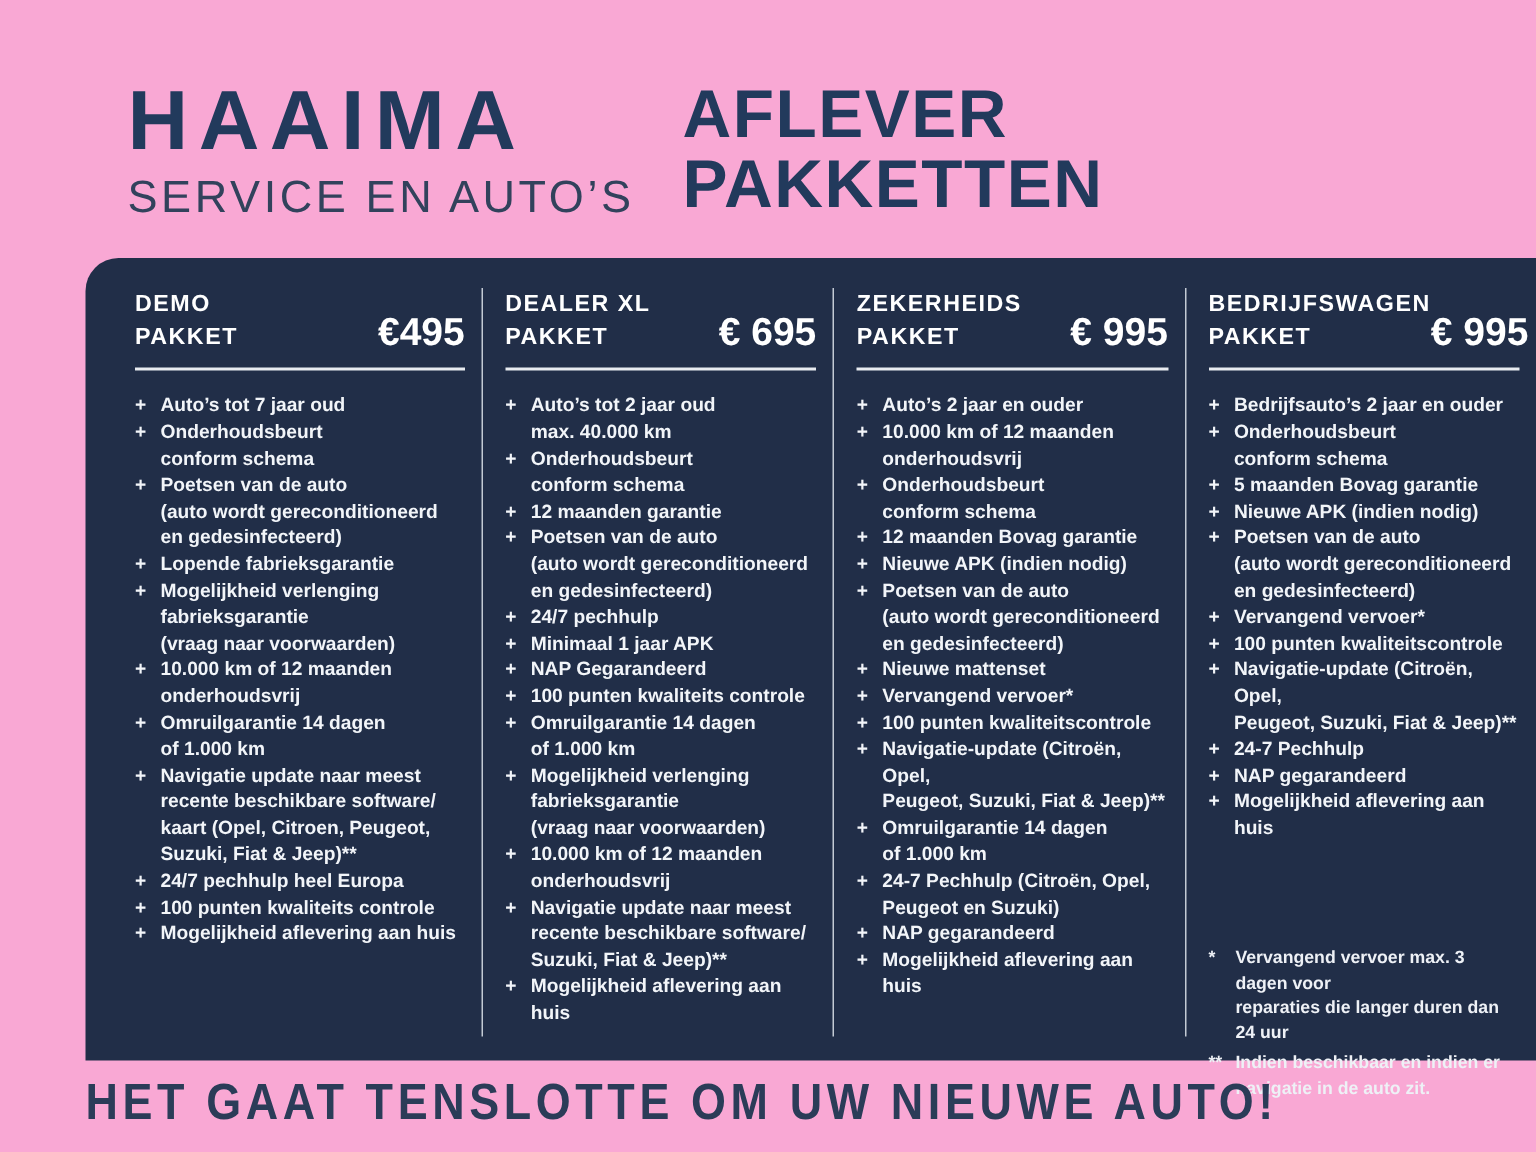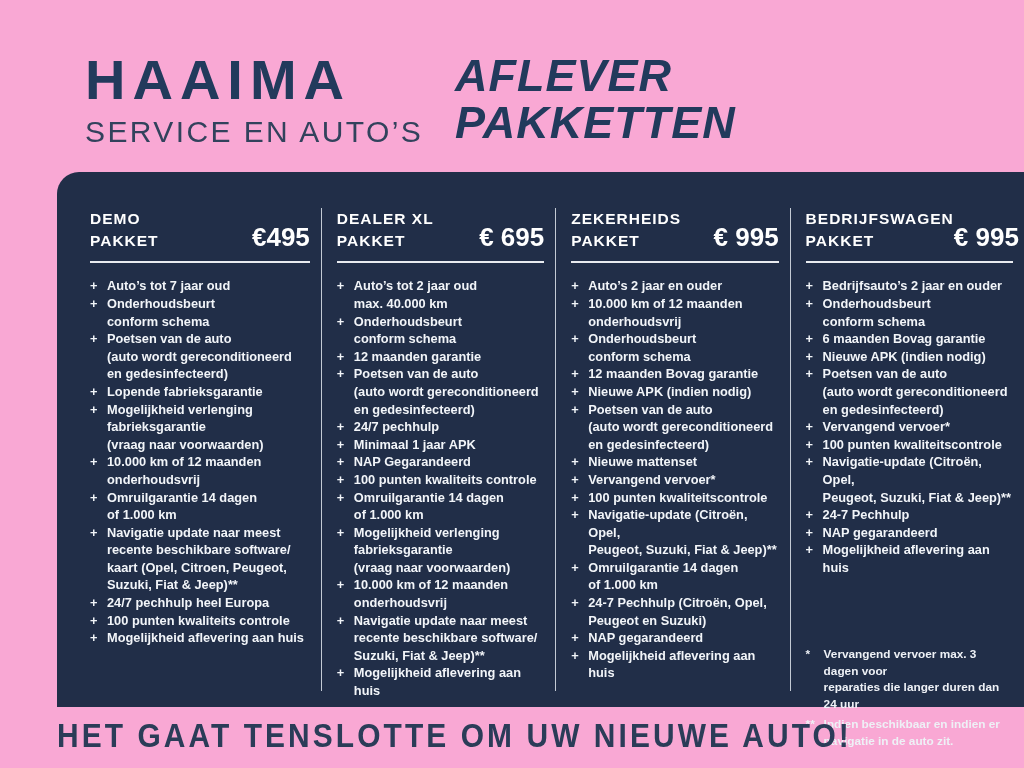--- a/index.html
+++ b/index.html
@@ -14,32 +14,30 @@
     color:var(--brand-navy);
   }
   .brand-tagline{
     font-size:30px;font-weight:normal;letter-spacing:2.4px;color:#32425c;
     margin-top:7px;
   }
   .page-title{
     position:absolute;left:455px;top:52px;margin:0;display:flex;flex-direction:column;
     font-size:45px;font-weight:bold;line-height:1.05;letter-spacing:1px;
     color:var(--brand-navy);
-    font-style:italic;
   }
   
   .panel{
     position:absolute;left:57px;top:172px;right:0;height:535px;
     background:var(--panel-navy);border-top-left-radius:22px;
     display:flex;box-sizing:border-box;padding:20px 0 16px 0;
   }
   .col{
     flex:1;box-sizing:border-box;padding:0 11px 0 15px;min-width:0;
     color:var(--text-light);
-    margin-top:16px;
   }
   .col:first-child{padding-left:33px;flex:1.06;}
   .col + .col{border-left:1.5px solid var(--divider);}
   .col-head{display:flex;justify-content:space-between;align-items:flex-end;}
   .pkg-name{
     font-size:15.5px;font-weight:bold;letter-spacing:1px;line-height:1.4;
     color:#ffffff;
   }
   .pkg-price{
     font-size:26px;font-weight:bold;color:#ffffff;line-height:1;
@@ -391,21 +389,21 @@
           <div class="item">
             <span class="plus">+</span>
             <span class="lines">
               <span class="line">Onderhoudsbeurt</span>
               <span class="line">conform schema</span>
             </span>
           </div>
           <div class="item">
             <span class="plus">+</span>
             <span class="lines">
-              <span class="line">6 maanden Bovag garantie</span>
+              <span class="line">5 maanden Bovag garantie</span>
             </span>
           </div>
           <div class="item">
             <span class="plus">+</span>
             <span class="lines">
               <span class="line">Nieuwe APK (indien nodig)</span>
             </span>
           </div>
           <div class="item">
             <span class="plus">+</span>

